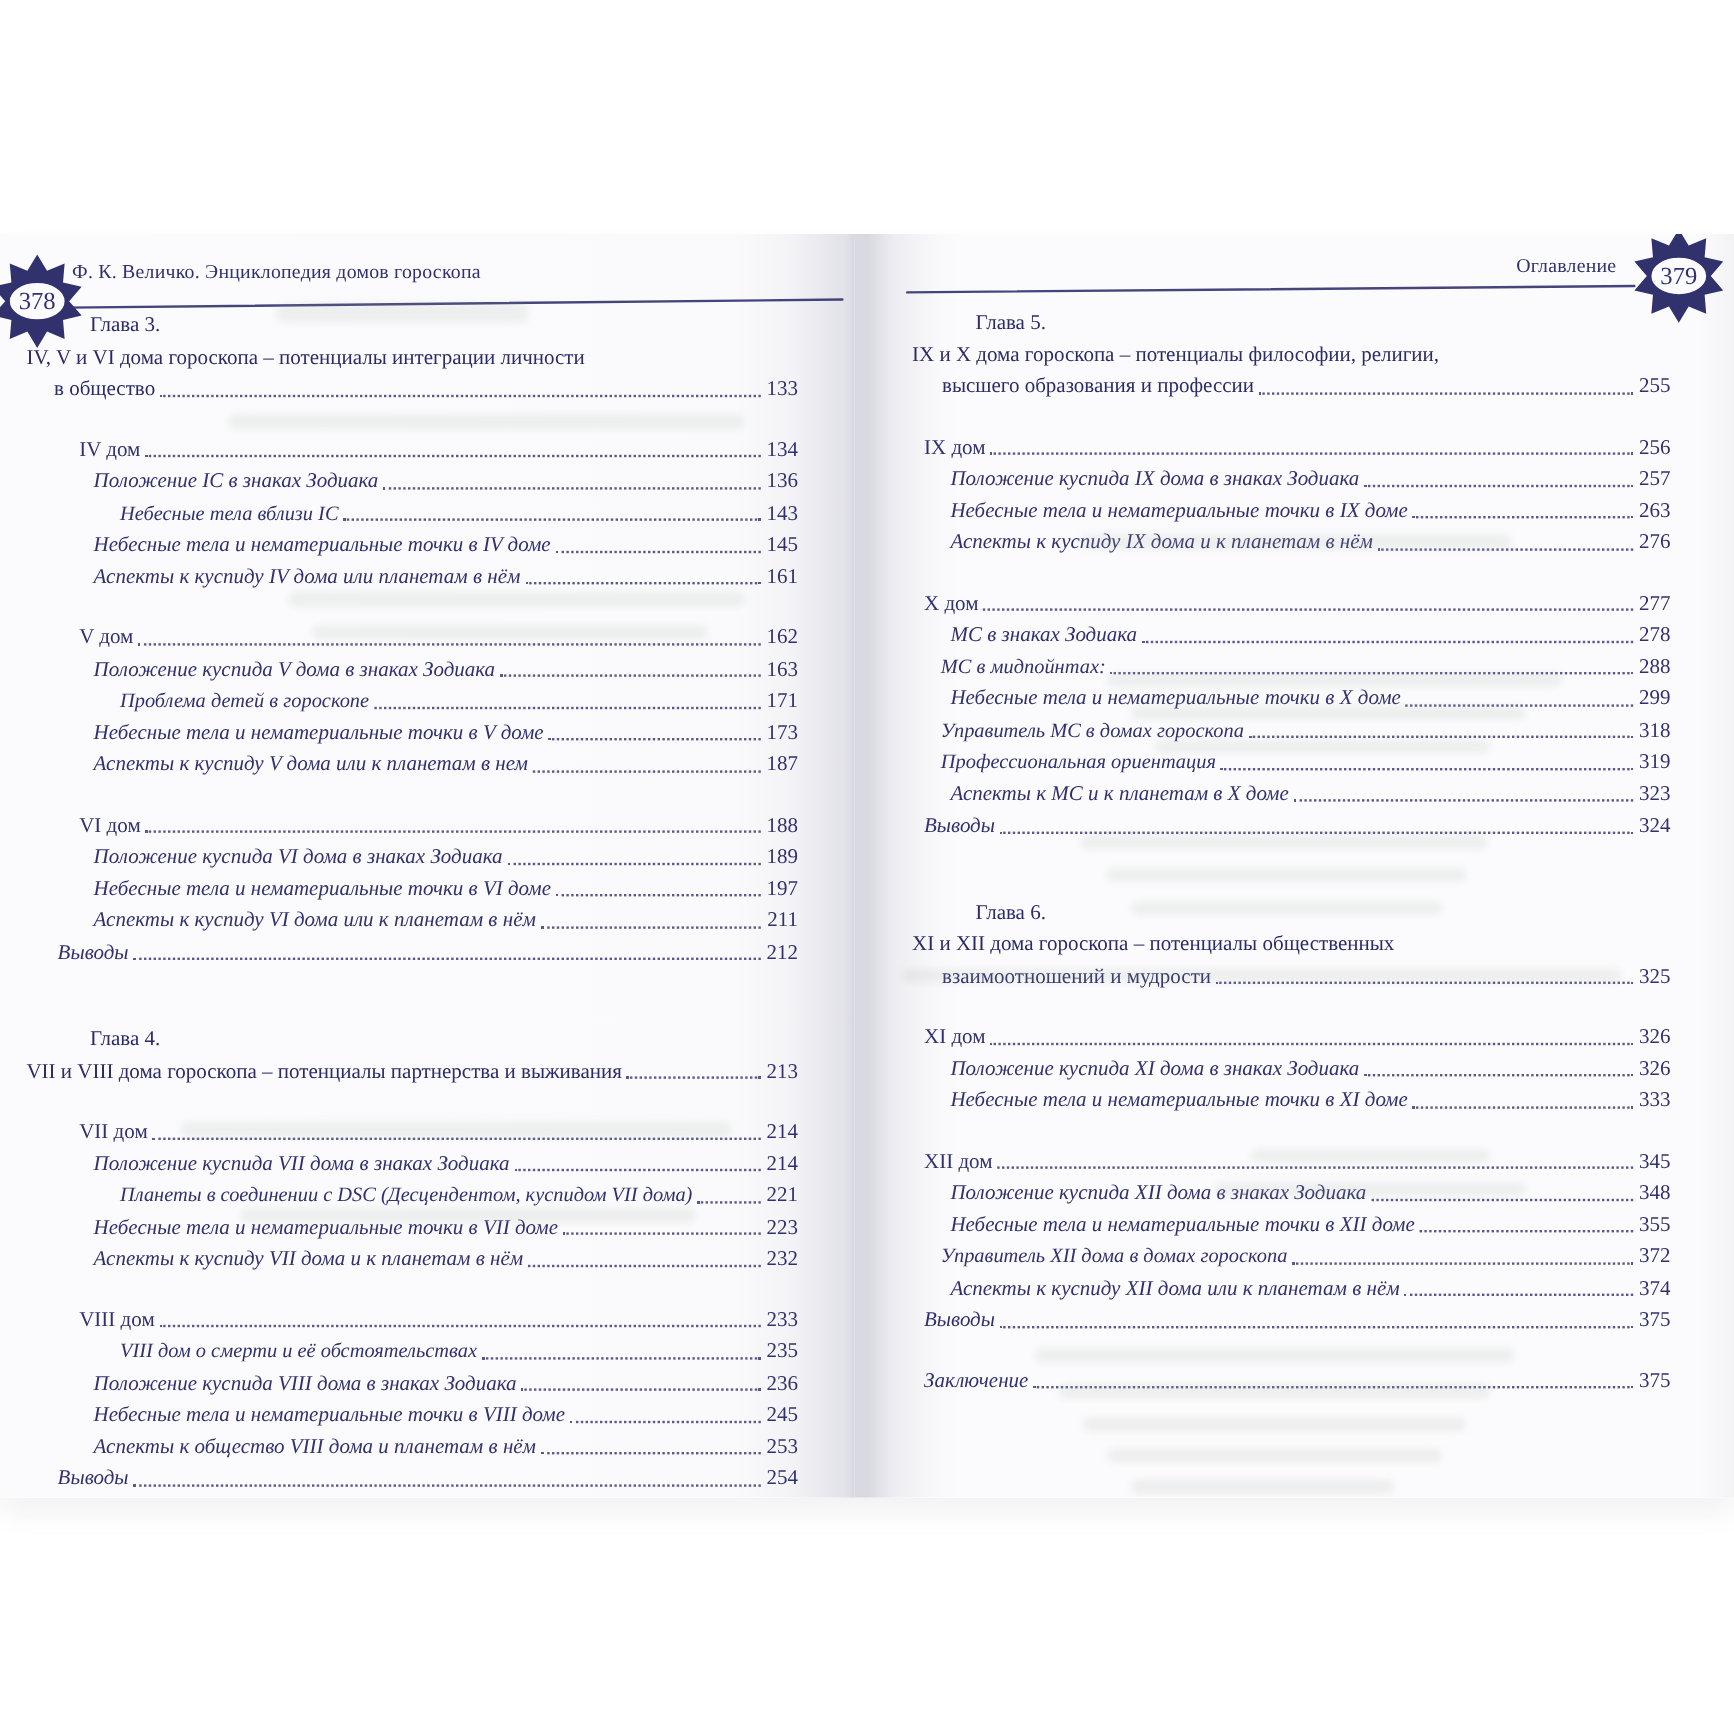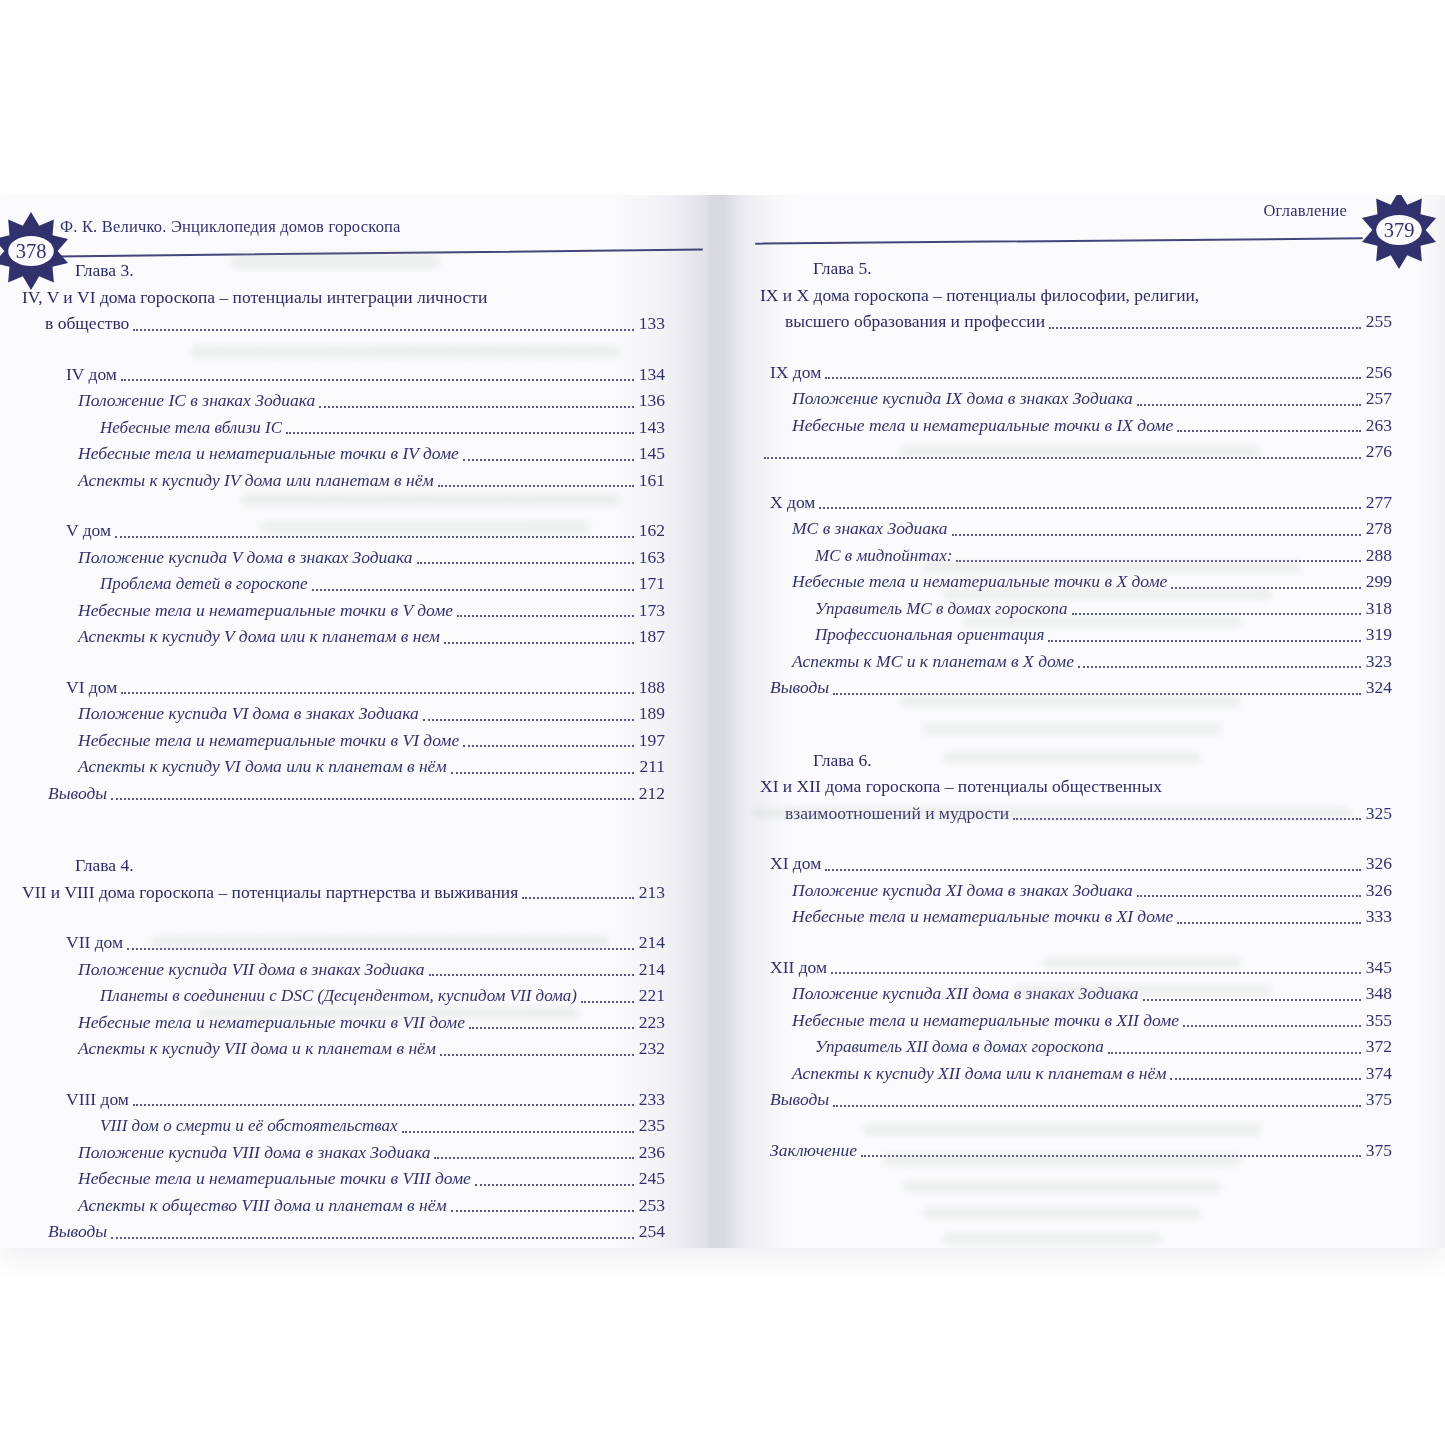--- a/index.html
+++ b/index.html
@@ -24,21 +24,21 @@
     background:linear-gradient(90deg,#fbfbfd 0%,#fafafc 86%,#ededf2 99%,#e4e4ea 100%);
   }
   .page-right{
     left:712px;width:733px;
     background:linear-gradient(90deg,#e7e7ed 0%,#f5f5f8 5%,#fbfbfd 12%,#fbfbfd 96%,#f3f3f6 100%);
   }
   .hdr-title{
     position:absolute;font-size:16.5px;letter-spacing:.2px;color:var(--ink);white-space:nowrap;text-align:right;
   }
   .page-left .hdr-title{top:22px;left:60px;}
-  .page-right .hdr-title{top:6px;right:98px;margin-left:40px;}
+  .page-right .hdr-title{top:17px;right:98px;margin-left:40px;}
   .hdr-rule{position:absolute;height:2px;background:var(--ink);opacity:.9;border-radius:1px;}
   .page-left .hdr-rule{top:57px;left:55px;width:648px;transform:rotate(-0.6deg);}
   .page-right .hdr-rule{top:45px;left:43px;width:608px;transform:rotate(-0.5deg);}
   .badge{position:absolute;width:82px;height:82px;}
   .page-left .badge{top:15px;left:-10px;}
   .page-right .badge{top:-6px;left:646px;}
   .badge text{font-family:"Liberation Serif", serif;font-size:20px;fill:var(--ink);}
 
   .toc{position:absolute;}
   .page-left  .toc{top:62px;left:22px;right:47px;}
@@ -65,21 +65,21 @@
   .h1      .label{margin-left:44px;}
   .sub     .label{margin-left:56px;font-style:italic;}
   .sub2    .label{margin-left:78px;font-style:italic;font-size:17px;}
   .out     .label{margin-left:26px;font-style:italic;}
   .chapter .label,.title .label,.title2 .label{color:#2b2b66;}
 
   
   .page-right .chapter .label{}
   .page-right .h1   .label{margin-left:10px;}
   .page-right .sub  .label{margin-left:32px;font-style:italic;}
-  .page-right .sub2 .label{margin-left:55px;font-style:italic;}
+  .page-right .sub2 .label{margin-left:24px;font-style:italic;}
   .page-right .out  .label{margin-left:10px;font-style:italic;}
   .page-right .title2 .label{margin-left:25px;}
 
   
   .gutter{
     position:absolute;top:0;left:660px;width:120px;height:100%;
     background:linear-gradient(90deg,rgba(50,50,80,0) 0%,rgba(50,50,80,0.07) 42%,rgba(50,50,80,0.10) 52%,rgba(50,50,80,0.04) 70%,rgba(50,50,80,0) 100%);
     pointer-events:none;
   }
   
@@ -292,20 +292,21 @@
             <span class="label">Положение куспида IX дома в знаках Зодиака</span>
             <span class="dots"></span>
             <span class="pnum">257</span>
           </div>
           <div class="row sub">
             <span class="label">Небесные тела и нематериальные точки в IX доме</span>
             <span class="dots"></span>
             <span class="pnum">263</span>
           </div>
           <div class="row sub">
+            <span class="label">Аспекты к куспиду IX дома и к планетам в нём</span>
             <span class="dots"></span>
             <span class="pnum">276</span>
           </div>
           <div class="row h1 gap-m">
             <span class="label">X дом</span>
             <span class="dots"></span>
             <span class="pnum">277</span>
           </div>
           <div class="row sub">
             <span class="label">MC в знаках Зодиака</span>

